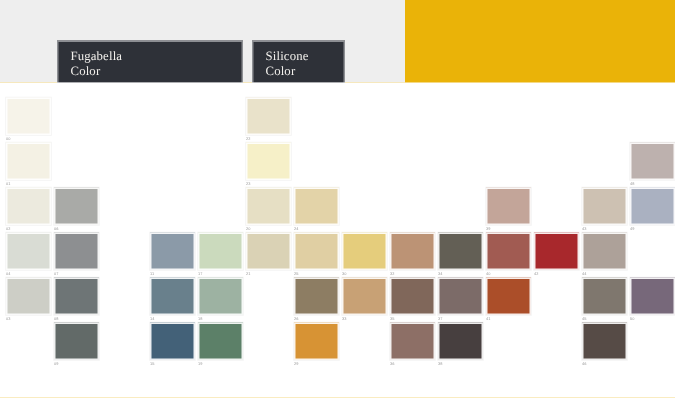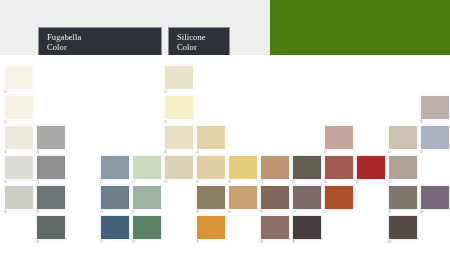--- a/index.html
+++ b/index.html
@@ -12,21 +12,21 @@
     height: 265px;
     overflow: hidden;
     background: #ffffff;
     font-family: "Liberation Sans", sans-serif;
     -webkit-font-smoothing: antialiased;
   }
   #app {
     position: relative;
     width: 450px;
     height: 265px;
-    background: #4d7c0f;
+    background: #eab308;
   }
 
   
   .header-bar {
     position: absolute;
     left: 0;
     top: 0;
     width: 270px;
     height: 55px;
     background: #eeeeee;

